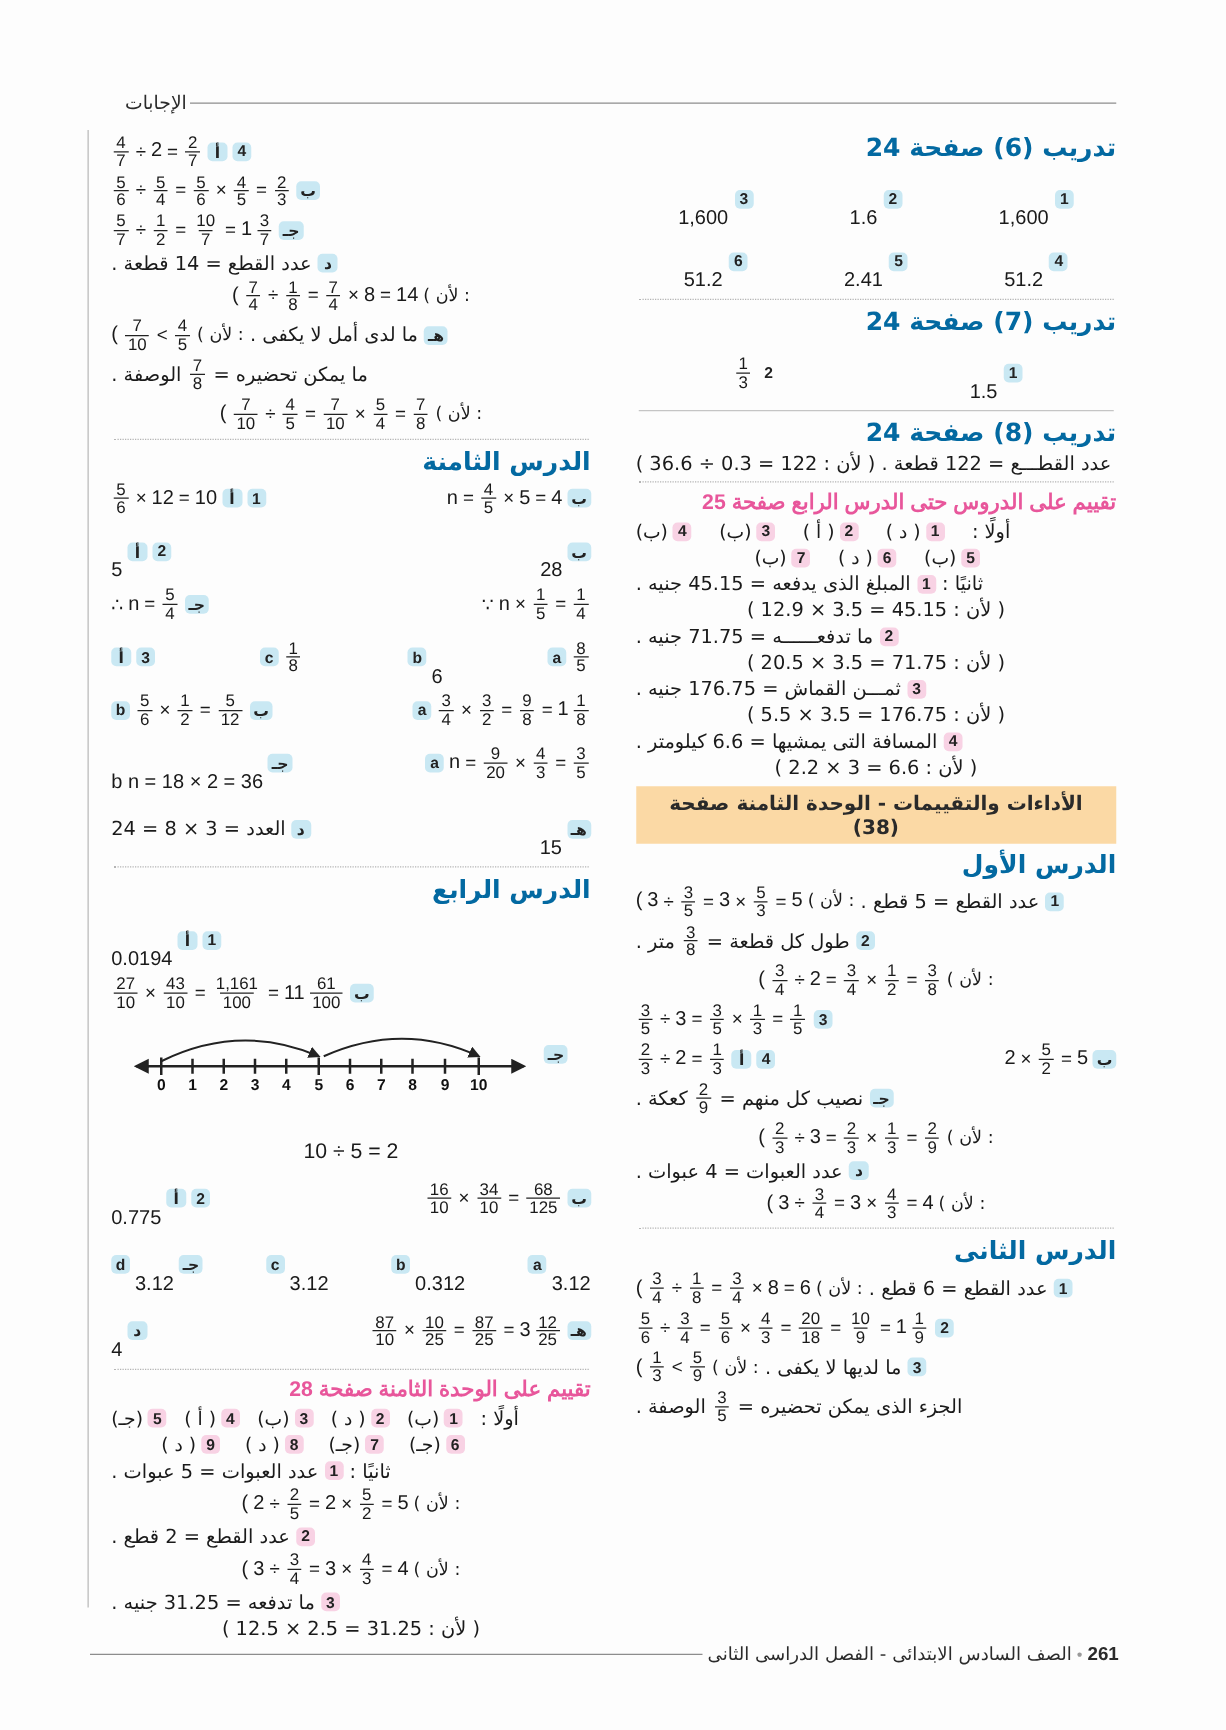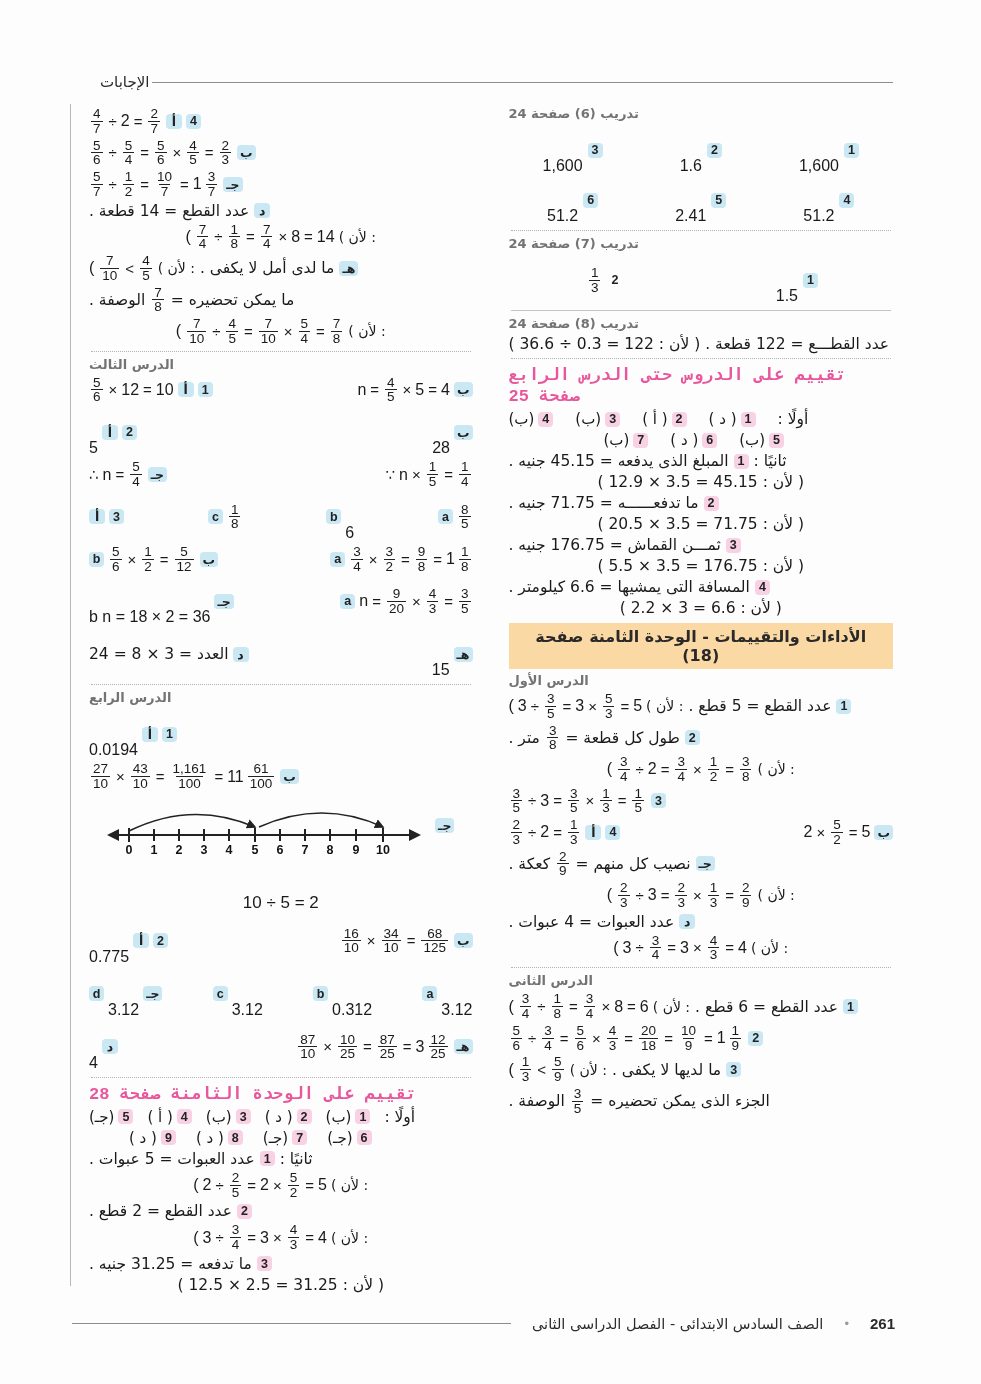--- a/index.html
+++ b/index.html
@@ -43,34 +43,34 @@
   .col {
     flex: 1 1 50%;
     padding: 0 18px;
     position: relative;
   }
   .col-right { order: 0; }
   .col-left  { order: 1; border-left: 1px solid #b9b9b9; }
 
   
   .h-blue {
-    text-align: left;
-    color: #737373;
+    text-align: right;
+    color: #0369a1;
     font-weight: bold;
-    font-size: 13px;
+    font-size: 20px;
     font-family: "DejaVu Sans", sans-serif;
     margin: 2px 0 4px;
     direction: rtl;
   }
   .h-pink {
-    text-align: left;
+    text-align: right;
     color: #e8569b;
     font-weight: bold;
     font-size: 17px;
-    font-family: Liberation Mono, monospace;
+    font-family: Liberation Sans, sans-serif;
     margin: 3px 0 4px;
     direction: rtl;
   }
   .h-orange {
     text-align: center;
     color: #2a2a2a;
     font-weight: bold;
     font-size: 16px;
     font-family: "DejaVu Sans", sans-serif;
     background: #fbd9a5;
@@ -150,21 +150,21 @@
   .expr { display: inline-flex; align-items: center; direction: ltr; gap: 4px; font-size: 16px; white-space: nowrap;}
   .expr .op { font-size: 15px; }
 
   
   .numline-wrap { display: flex; flex-direction: row; align-items: center; justify-content: center; gap: 8px; margin: 4px 0;}
 
   
   .pg-footer {
     position: absolute; bottom: 52px; left: 0; right: 0;
     display: flex; flex-direction: row-reverse; align-items: center;
-    padding: 0 86px 0 72px; gap: 21px; justify-content: flex-end;
+    padding: 0 86px 0 72px; gap: 4px; justify-content: flex-end;
   }
   .pg-footer .frule { flex: 1; height: 1px; background: #8d8d8d; }
   .pg-footer .ftext {
     font-size: 14.5px; color: #2b2b2b; white-space: nowrap;
     font-family: "DejaVu Sans", sans-serif;
   }
   .pg-footer .fdot { color: #9a9a9a; font-size: 13px; }
   .pg-footer .fnum { font-size: 15px; font-weight: bold; color: #2b2b2b; font-family: "Liberation Sans", sans-serif; }
 
   .mcq { display:inline-flex; align-items:center; gap:4px; direction: rtl; }
@@ -301,21 +301,21 @@
         </div>
 
       <div class="line rtlend">
         <span class="badge pink">4</span>
         <span class="ar">المسافة التى يمشيها = 6.6 كيلومتر .</span>
       </div>
       <div class="line ctr">
           <span class="ar">( لأن : 6.6 = 3 × 2.2 )</span>
         </div>
 
-      <div class="h-orange">الأداءات والتقييمات - الوحدة الثامنة صفحة (18)</div>
+      <div class="h-orange">الأداءات والتقييمات - الوحدة الثامنة صفحة (38)</div>
 
       <div class="h-blue">الدرس الأول</div>
 
       <div class="line rtlend">
         <span class="badge blue">1</span>
         <span class="ar">عدد القطع = 5 قطع .</span>
         <span class="expr">
           <span>(</span>
             <span>3</span>
             <span class="op">÷</span>
@@ -745,21 +745,21 @@
           <span class="frac">
               <span class="n">7</span>
               <span class="d">8</span>
             </span>
           <span class="ar" style="font-size:14px;">: لأن )</span>
         </span>
       </div>
 
       <hr class="dotted-sep">
 
-      <div class="h-blue">الدرس الثالث</div>
+      <div class="h-blue">الدرس الثامنة</div>
 
       <div class="row spread">
         <span class="expr">
           <span>n</span>
             <span class="op">=</span>
           <span class="frac">
               <span class="n">4</span>
               <span class="d">5</span>
             </span>
             <span class="op">×</span>

